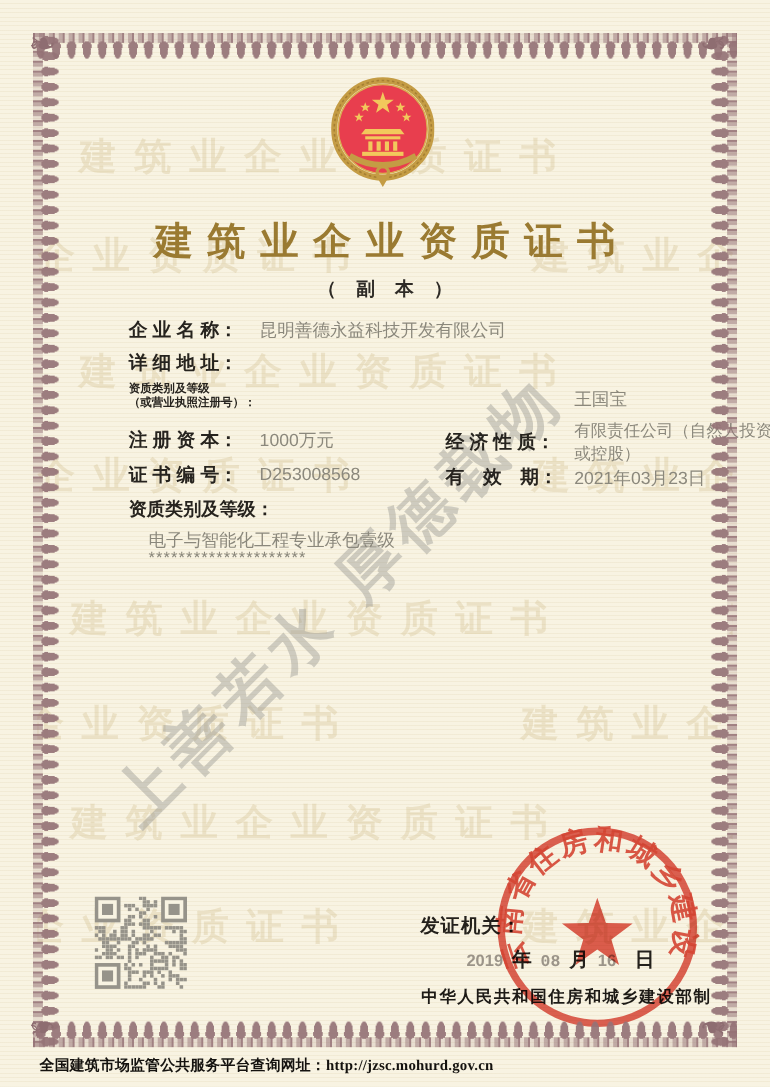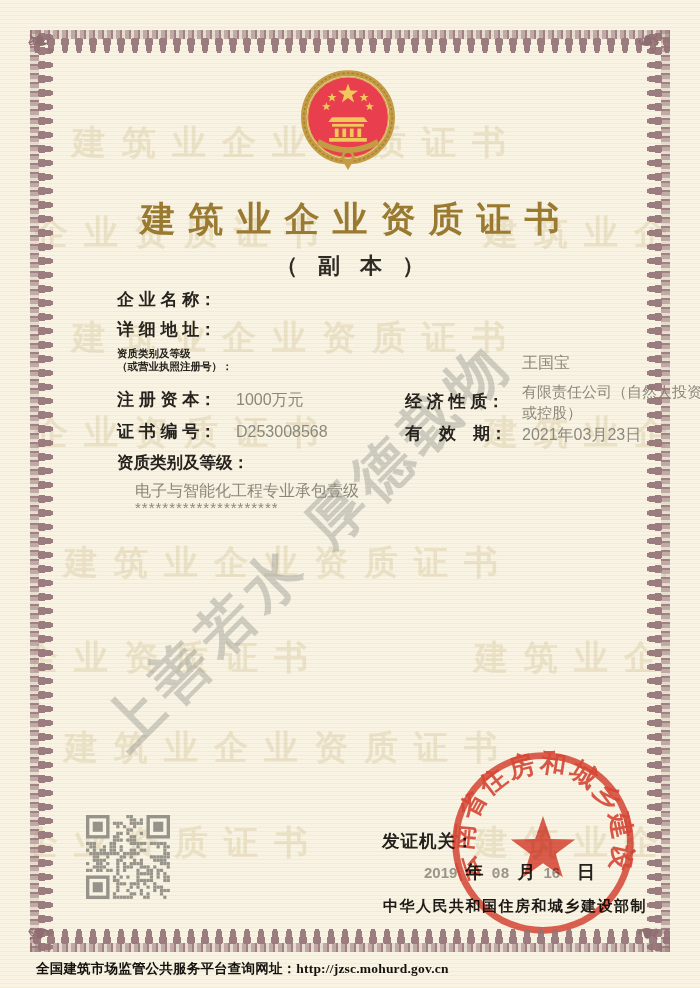--- a/index.html
+++ b/index.html
@@ -70,21 +70,21 @@
 
   
   .emblem { position:absolute; left:301px; top:70px; width:94px; height:104px; z-index:3; }
   .title {
     position:absolute; top:196px; left:0; width:100%; text-align:center; z-index:3;
     font-family:"DejaVu Serif","Liberation Serif",serif; font-weight:bold;
     font-size:35px; letter-spacing:13px; text-indent:13px; color:#9a7a31;
   }
   .subtitle {
     position:absolute; top:251px; left:0; width:100%; text-align:center; z-index:3;
-    font-size:22px; font-weight:bold; letter-spacing:7px; text-indent:7px; color:#2e2b26;
+    font-size:17px; font-weight:bold; letter-spacing:7px; text-indent:7px; color:#2e2b26;font-family:Liberation Serif, serif;
   }
 
   
   .fld { position:absolute; z-index:3;margin-left:22px; }
   .lbl { font-weight:bold; color:#26231e; font-size:17px; white-space:nowrap; }
   .val { color:#8b887c; font-size:16px; white-space:nowrap; }
   .lbl-sm { font-weight:bold; color:#26231e; font-size:10.5px; line-height:12.5px; white-space:nowrap; }
   .wrapval { white-space:normal; line-height:21px; }
 
   .f-company-l { left:95px;  top:288px; }
@@ -172,20 +172,21 @@
       <path d="M18 76 Q50 94 82 76" fill="none" stroke="#c49c44" stroke-width="6"></path>
       <path d="M44 96 h12 l-6 10 z" fill="#c49c44"></path>
       <circle cx="50" cy="92" r="5.5" fill="none" stroke="#c49c44" stroke-width="3"></circle>
     </svg>
   </div>
 
   <div class="title">建筑业企业资质证书</div>
   <div class="subtitle">（ 副 本 ）</div>
 
   <div class="fld lbl f-company-l">企 业 名 称：</div>
+  <div class="fld val f-company-v">昆明善德永益科技开发有限公司</div>
 
   <div class="fld lbl f-addr-l">详 细 地 址：</div>
 
   <div class="fld f-code-l">
     <div class="lbl-sm">资质类别及等级</div>
     <div class="lbl-sm">（或营业执照注册号）：</div>
   </div>
 
   <div class="fld val f-rep-v">王国宝</div>
 

